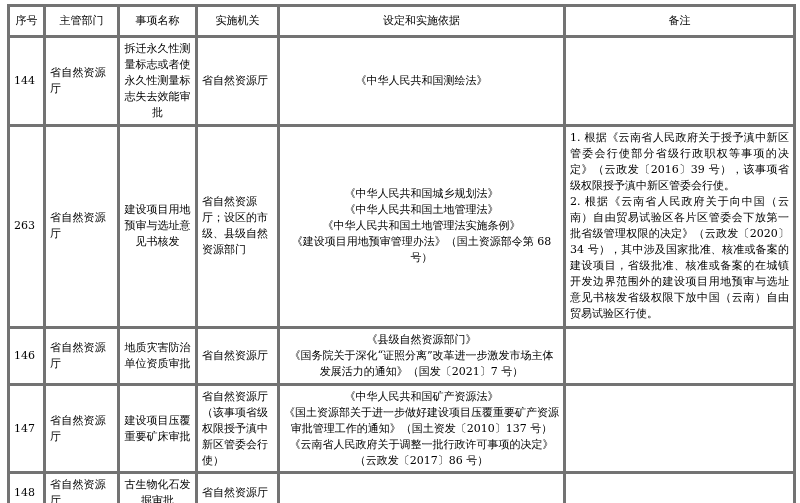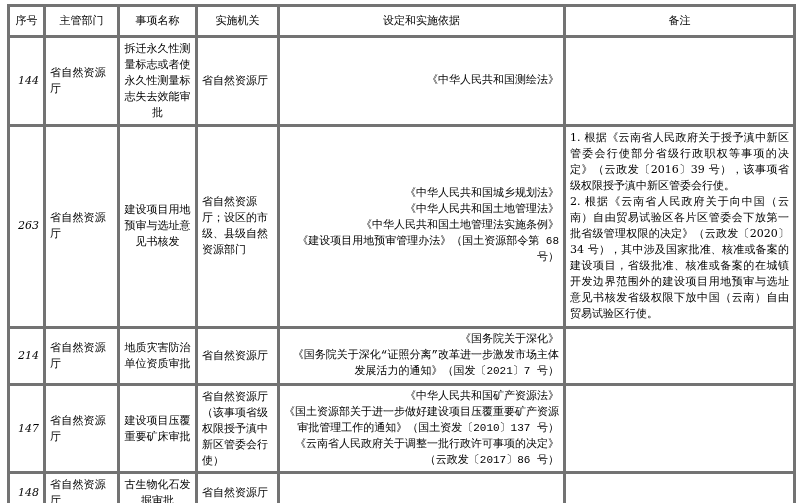--- a/index.html
+++ b/index.html
@@ -44,25 +44,25 @@
     height: 22px;
   }
   
   col.c-seq      { width: 36px; }
   col.c-dept     { width: 74px; }
   col.c-item     { width: 78px; }
   col.c-org      { width: 82px; }
   col.c-basis    { width: 286px; }
   col.c-remark   { width: 230px; }
 
-  td.seq     { text-align: right; font-size: 12.5px; font-style: italic; }
+  td.seq     { text-align: left; font-size: 12.5px; }
   td.dept    { text-align: left; letter-spacing: 0.2px; }
   td.item    { text-align: center; }
   td.org     { text-align: left; }
-  td.basis   { text-align: right; font-family: Liberation Mono, monospace; }
+  td.basis   { text-align: center; }
   td.remark  { text-align: left; line-height: 1.5; }
 
   .basis-line { display: block; text-indent: 0; }
   .remark-p { display: block; margin: 0 0 1px 0; text-align: justify; }
 </style>
 </head>
 <body>
 
 <div class="page">
   <table class="doc-table">
@@ -105,26 +105,26 @@
           <span class="basis-line">《中华人民共和国土地管理法》</span>
           <span class="basis-line">《中华人民共和国土地管理法实施条例》</span>
           <span class="basis-line">《建设项目用地预审管理办法》（国土资源部令第 68 号）</span>
         </td>
         <td class="remark">
           <span class="remark-p">1. 根据《云南省人民政府关于授予滇中新区管委会行使部分省级行政职权等事项的决定》（云政发〔2016〕39 号），该事项省级权限授予滇中新区管委会行使。</span>
           <span class="remark-p">2. 根据《云南省人民政府关于向中国（云南）自由贸易试验区各片区管委会下放第一批省级管理权限的决定》（云政发〔2020〕34 号），其中涉及国家批准、核准或备案的建设项目，省级批准、核准或备案的在城镇开发边界范围外的建设项目用地预审与选址意见书核发省级权限下放中国（云南）自由贸易试验区行使。</span>
         </td>
       </tr>
       <tr>
-        <td class="seq">214</td>
+        <td class="seq">146</td>
         <td class="dept">省自然资源厅</td>
         <td class="item">地质灾害防治单位资质审批</td>
         <td class="org">省自然资源厅</td>
         <td class="basis">
-          <span class="basis-line">《国务院关于深化》</span>
+          <span class="basis-line">《县级自然资源部门》</span>
           <span class="basis-line">《国务院关于深化“证照分离”改革进一步激发市场主体发展活力的通知》（国发〔2021〕7 号）</span>
         </td>
         <td class="remark"></td>
       </tr>
       <tr>
         <td class="seq">147</td>
         <td class="dept">省自然资源厅</td>
         <td class="item">建设项目压覆重要矿床审批</td>
         <td class="org">省自然资源厅（该事项省级权限授予滇中新区管委会行使）</td>
         <td class="basis">

